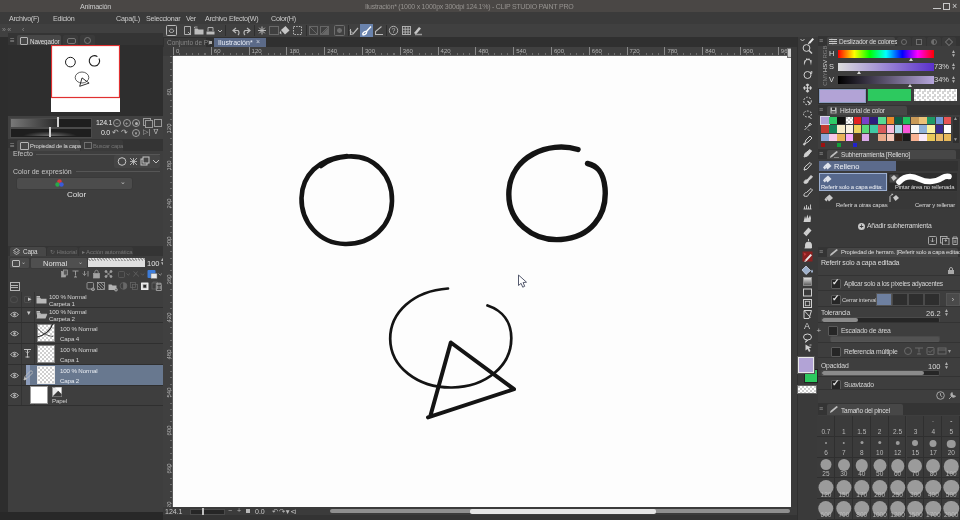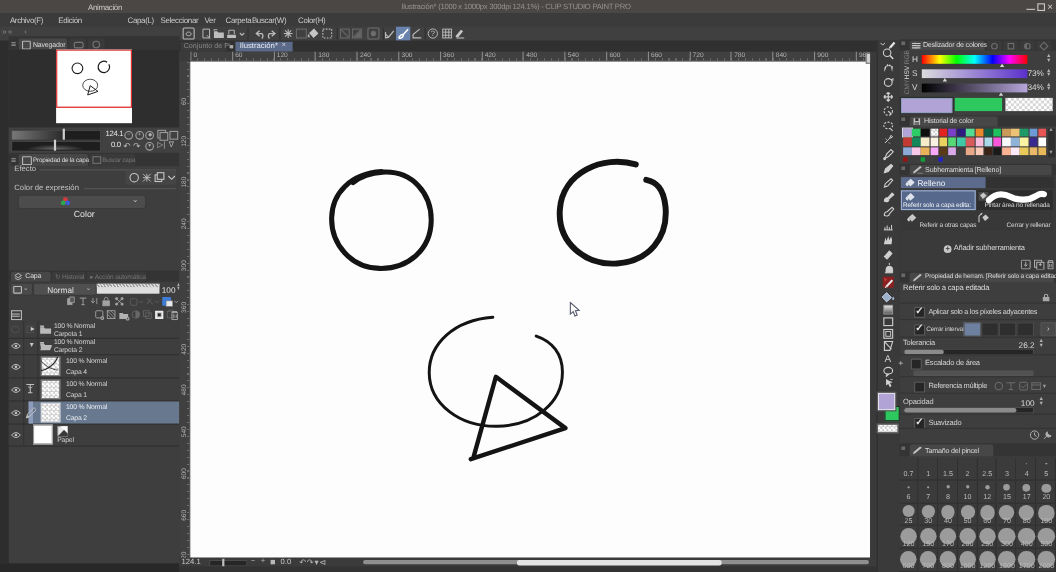--- a/index.html
+++ b/index.html
@@ -37,22 +37,22 @@
 <div class="tx" style="left:952px;top:0.5px;font-size:9px;color:#cfcfcf">×</div>
 
 <div class="ab" style="left:0;top:12px;width:960px;height:12px;background:#3b3b3b"></div>
 <div id="menubar">
 <div class="tx" style="left:9px;top:14px;font-size:7.2px;letter-spacing:-0.3px;color:#cacaca">Archivo(F)</div>
 <div class="tx" style="left:53px;top:14px;font-size:7.2px;letter-spacing:-0.3px;color:#cacaca">Edición</div>
 <div class="tx" style="left:80px;top:2px;font-size:7.2px;letter-spacing:-0.3px;color:#cacaca">Animación</div>
 <div class="tx" style="left:116px;top:14px;font-size:7.2px;letter-spacing:-0.3px;color:#cacaca">Capa(L)</div>
 <div class="tx" style="left:146px;top:14px;font-size:7.2px;letter-spacing:-0.3px;color:#cacaca">Seleccionar</div>
 <div class="tx" style="left:186px;top:14px;font-size:7.2px;letter-spacing:-0.3px;color:#cacaca">Ver</div>
-<div class="tx" style="left:205px;top:14px;font-size:7.2px;letter-spacing:-0.3px;color:#cacaca">Carpeta</div>
-<div class="tx" style="left:229px;top:14px;font-size:7.2px;letter-spacing:-0.3px;color:#cacaca">Buscar(W)</div>
+<div class="tx" style="left:205px;top:14px;font-size:7.2px;letter-spacing:-0.3px;color:#cacaca">Archivo</div>
+<div class="tx" style="left:229px;top:14px;font-size:7.2px;letter-spacing:-0.3px;color:#cacaca">Efecto(W)</div>
 <div class="tx" style="left:271px;top:14px;font-size:7.2px;letter-spacing:-0.3px;color:#cacaca">Color(H)</div>
 </div>
 
 <div class="ab" style="left:0;top:24px;width:960px;height:13px;background:#404040;border-bottom:1px solid #333"></div>
 <div class="tx" style="left:2px;top:26px;font-size:7px;color:#8a8a8a">» «</div>
 <div class="tx" style="left:22px;top:26px;font-size:7px;color:#8a8a8a">‹</div>
 <div id="cmdbar">
 <svg class="ab" style="left:163px;top:24px" width="265" height="13" viewBox="0 0 265 13">
  <g stroke="#b9b9b9" fill="none" stroke-width="1">
 

